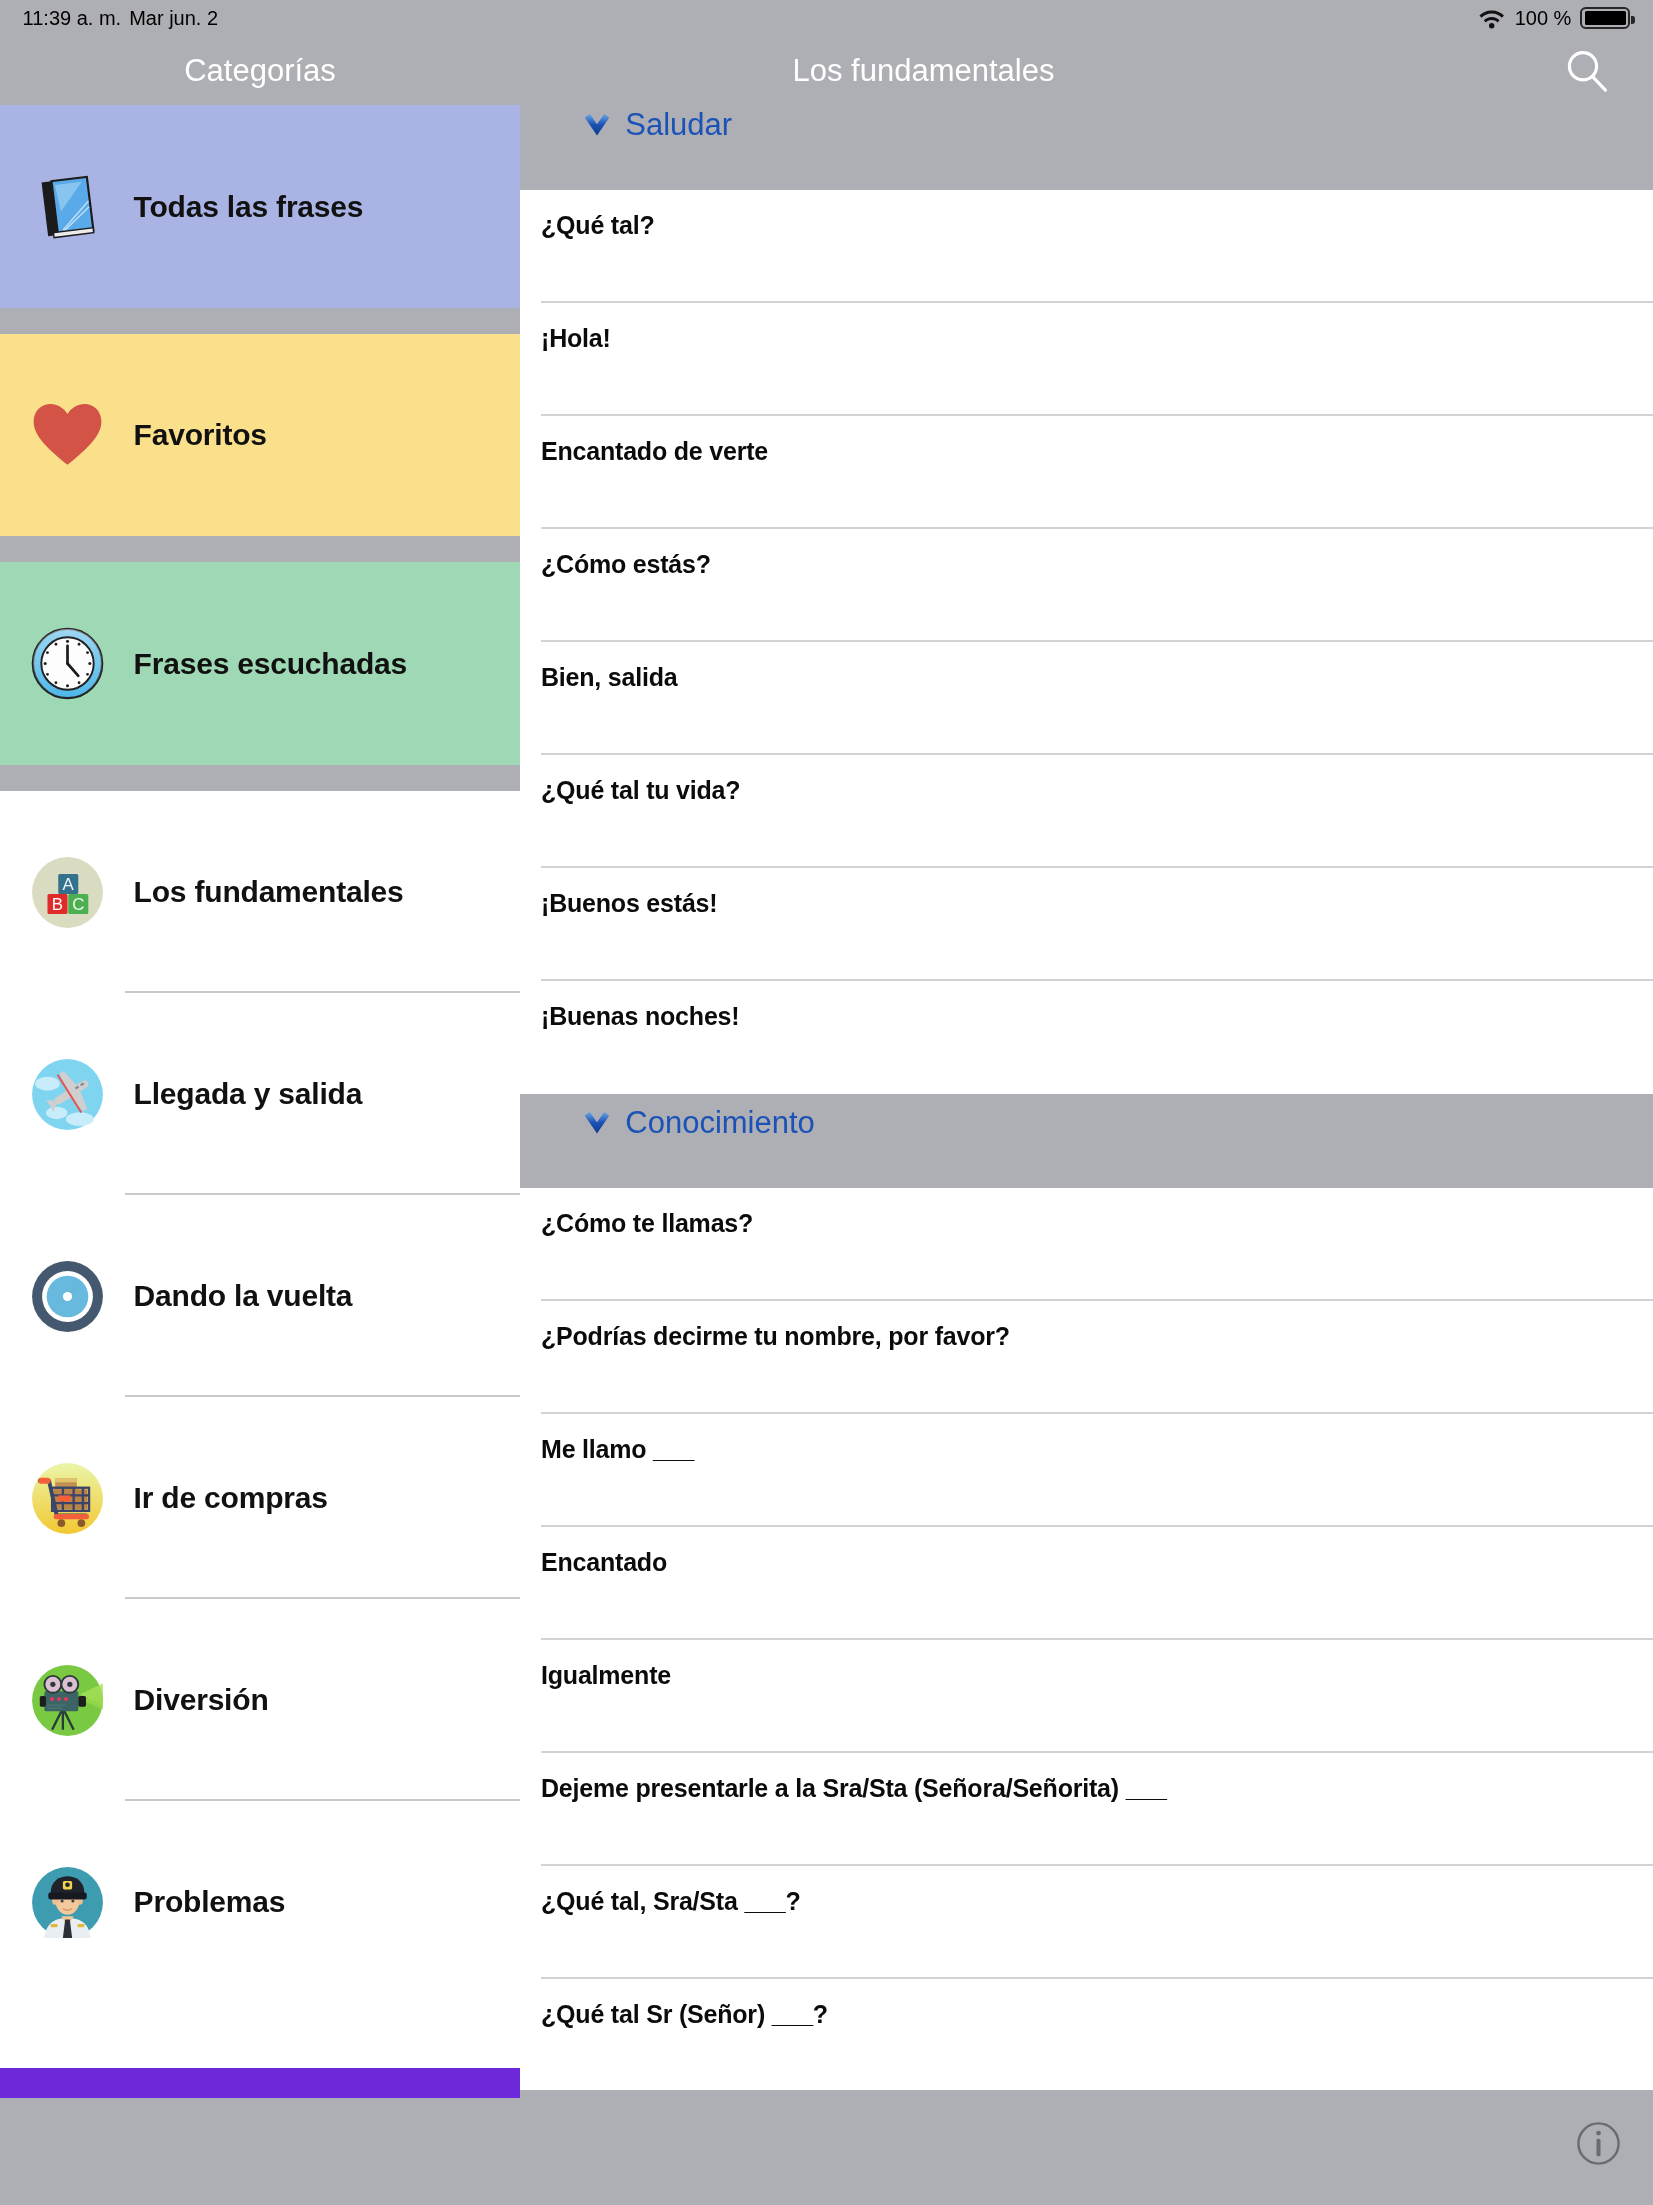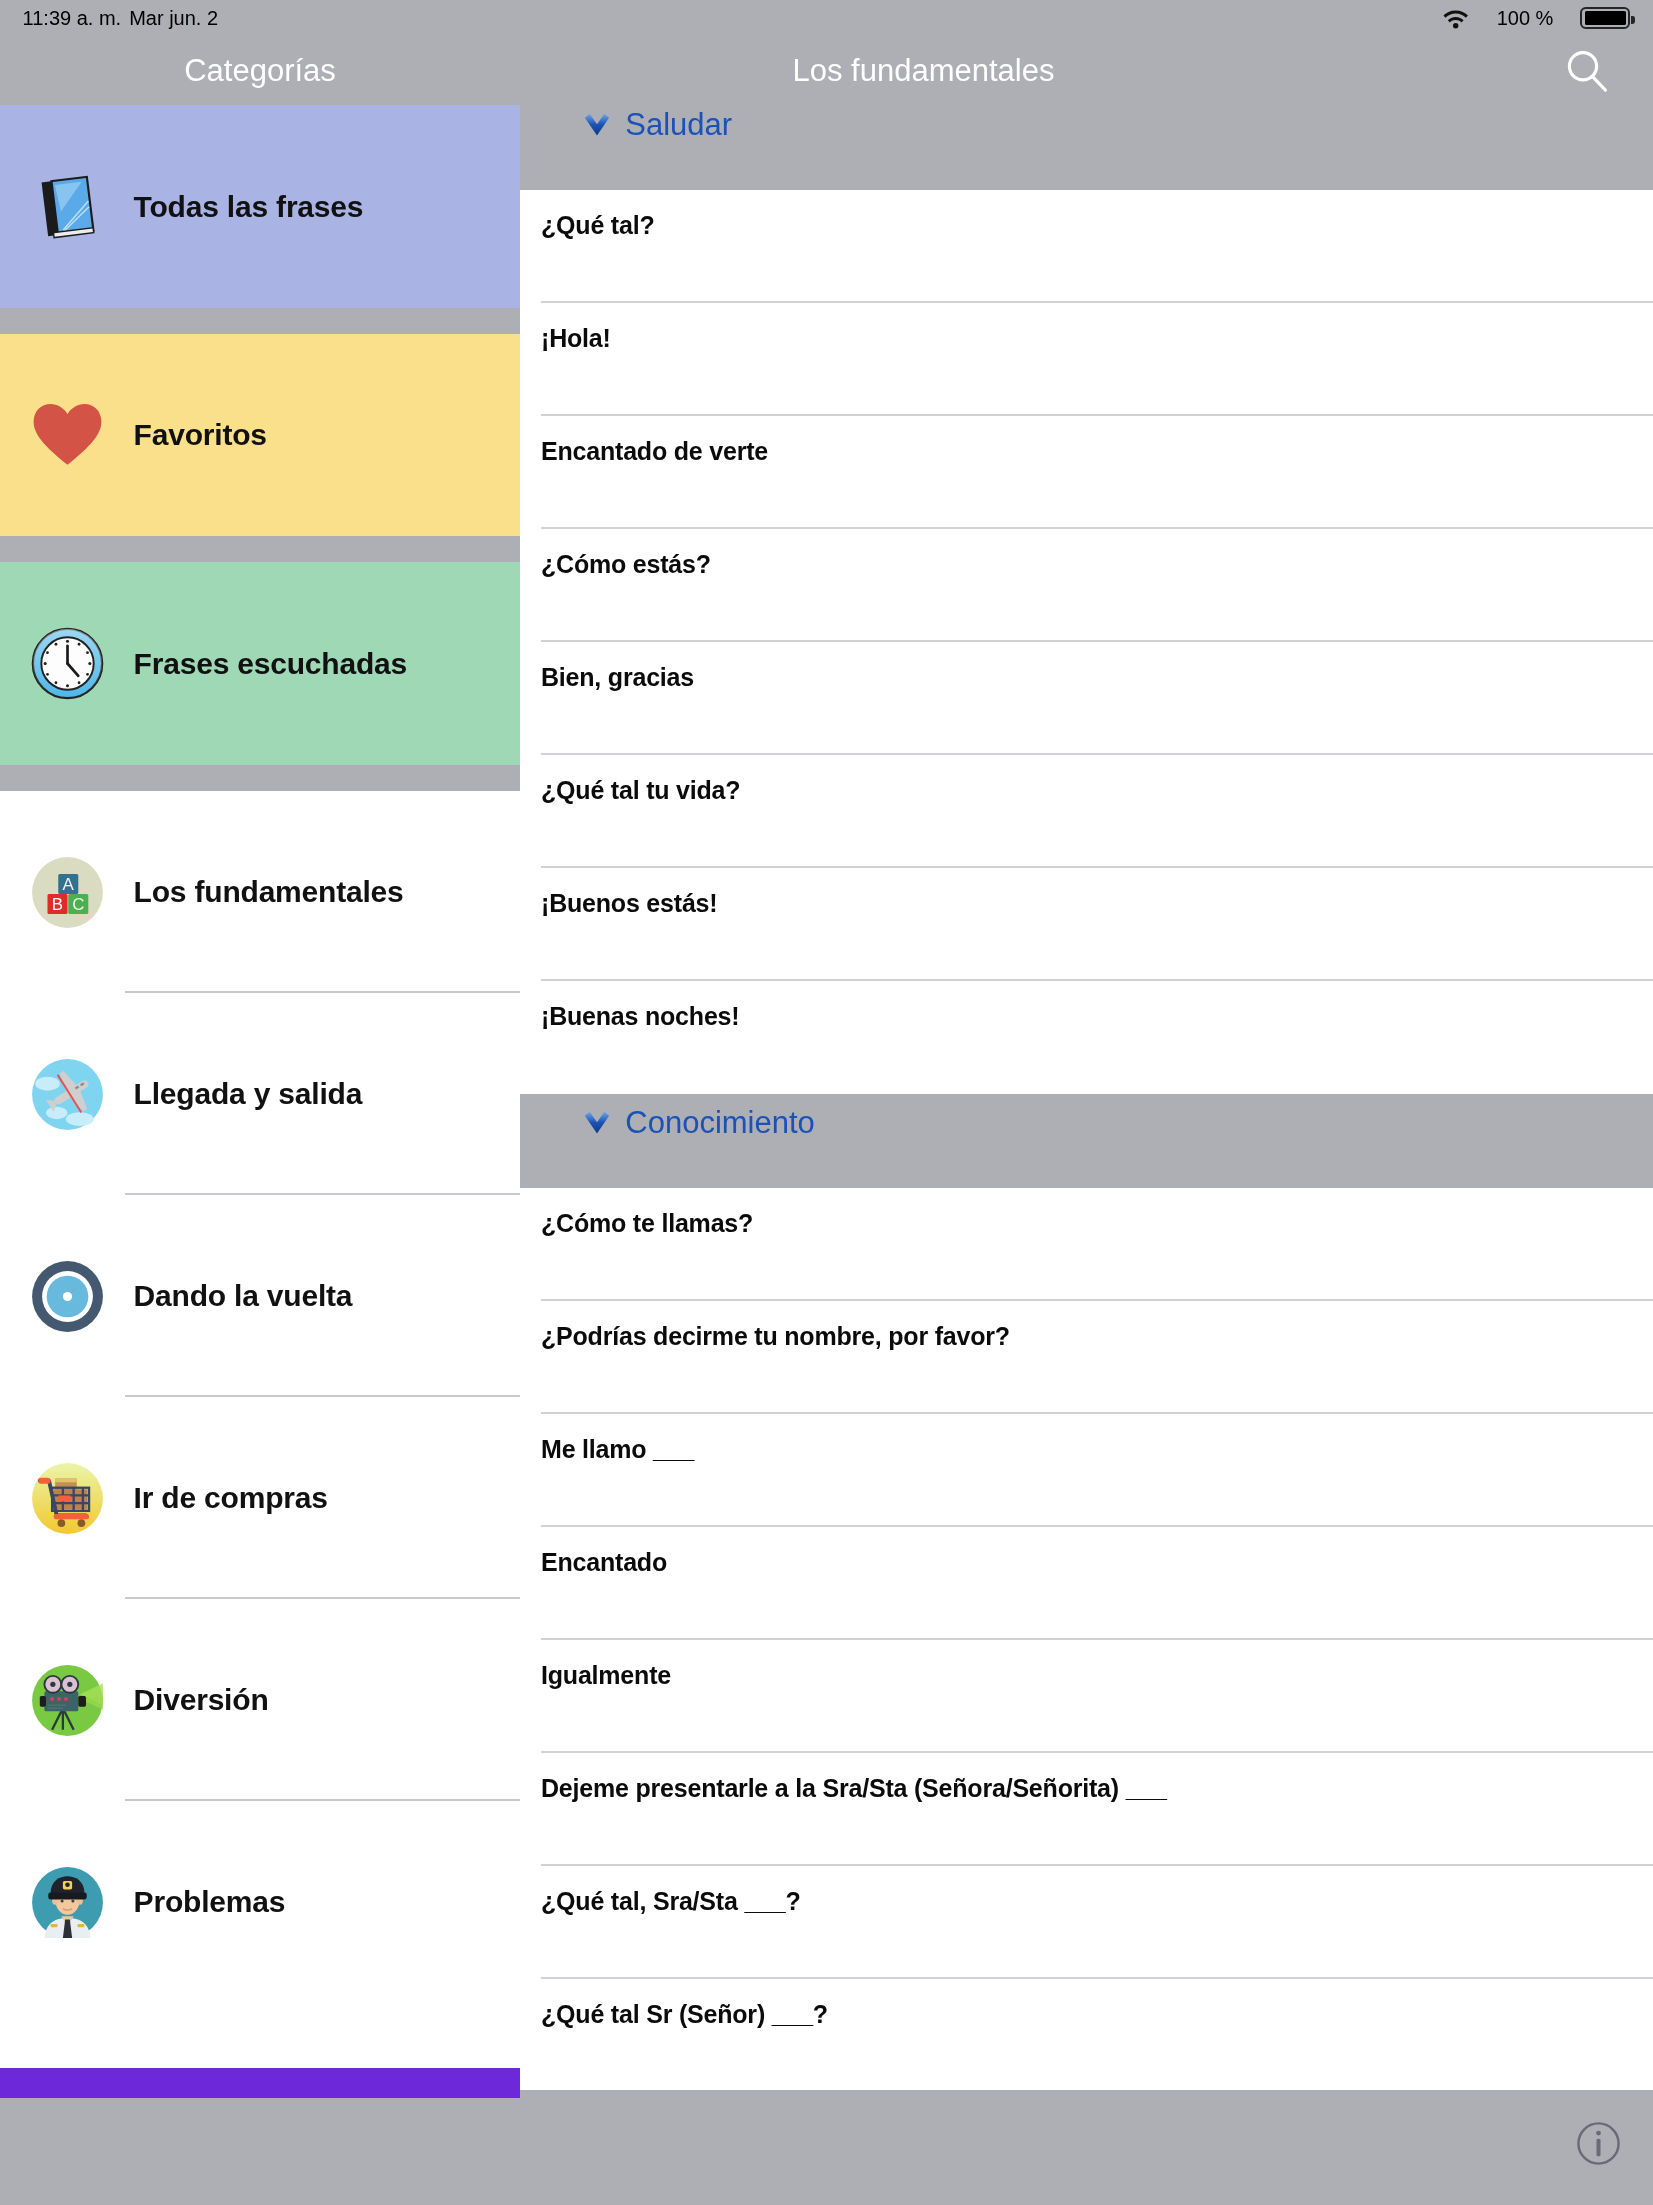--- a/index.html
+++ b/index.html
@@ -11,21 +11,21 @@
   }
   #app { position: relative; width: 1653px; height: 2205px; background: #aeaeb5; }
 
   
   .statusbar {
     position: absolute; top: 0; left: 0; width: 1653px; height: 36px;
     display: flex; align-items: center; background: #aeaeb5;
     font-size: 20px; color: #000; padding: 0 22.6px;
   }
   .sb-left { display: flex; align-items: center; gap: 8px; }
-  .sb-right { margin-left: auto; display: flex; align-items: center; gap: 27px; }
+  .sb-right { margin-left: auto; display: flex; align-items: center; gap: 9px; }
   .wifi-ico { width: 27.4px; height: 21px; display: block; }
   .battery {
     width: 50px; height: 22.6px; border: 2.4px solid #262626; border-radius: 5.7px;
     position: relative; padding: 2.4px; background: transparent;
   }
   .battery::after {
     content: ""; position: absolute; right: -6.5px; top: 7.3px;
     width: 4px; height: 8px; background: #262626; border-radius: 0 2.4px 2.4px 0;
   }
   .battery i { display: block; width: 100%; height: 100%; background: #000; border-radius: 1.6px; }
@@ -406,21 +406,21 @@
         </div>
       <div class="phrase-row">
           <span class="ptext">Encantado de verte</span>
           <span class="sep"></span>
         </div>
       <div class="phrase-row">
           <span class="ptext">¿Cómo estás?</span>
           <span class="sep"></span>
         </div>
       <div class="phrase-row">
-          <span class="ptext">Bien, gracias</span>
+          <span class="ptext">Bien, salida</span>
           <span class="sep"></span>
         </div>
       <div class="phrase-row">
           <span class="ptext">¿Qué tal tu vida?</span>
           <span class="sep"></span>
         </div>
       <div class="phrase-row">
           <span class="ptext">¡Buenos estás!</span>
           <span class="sep"></span>
         </div>

